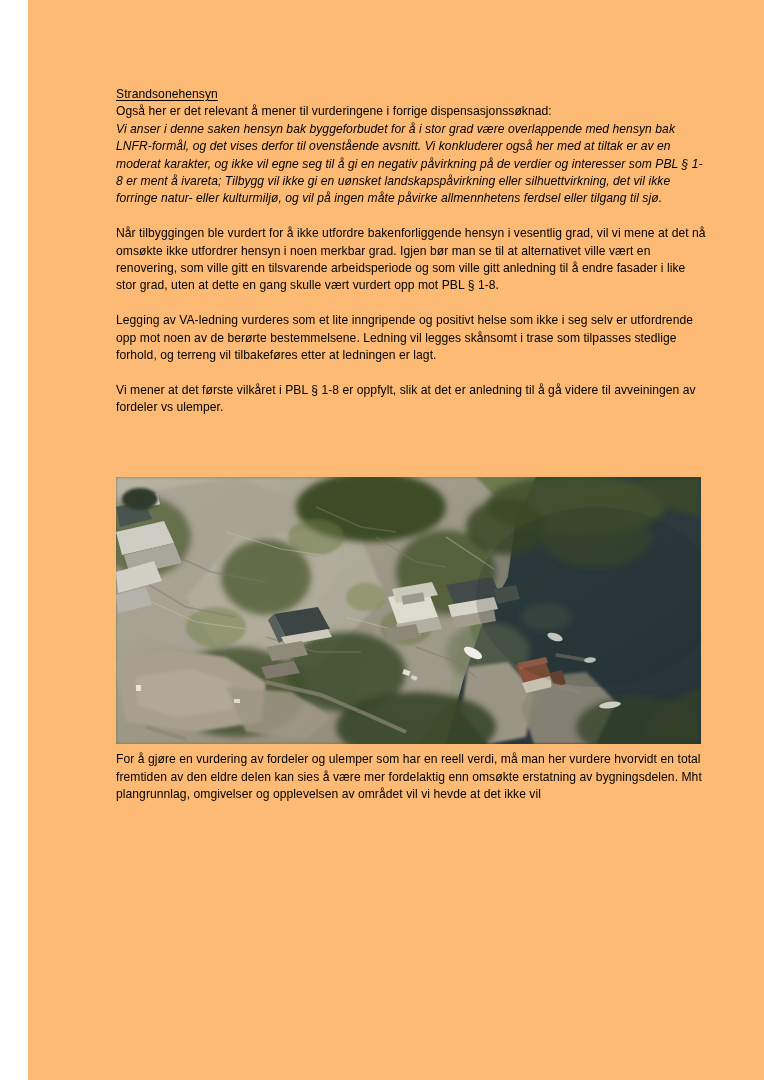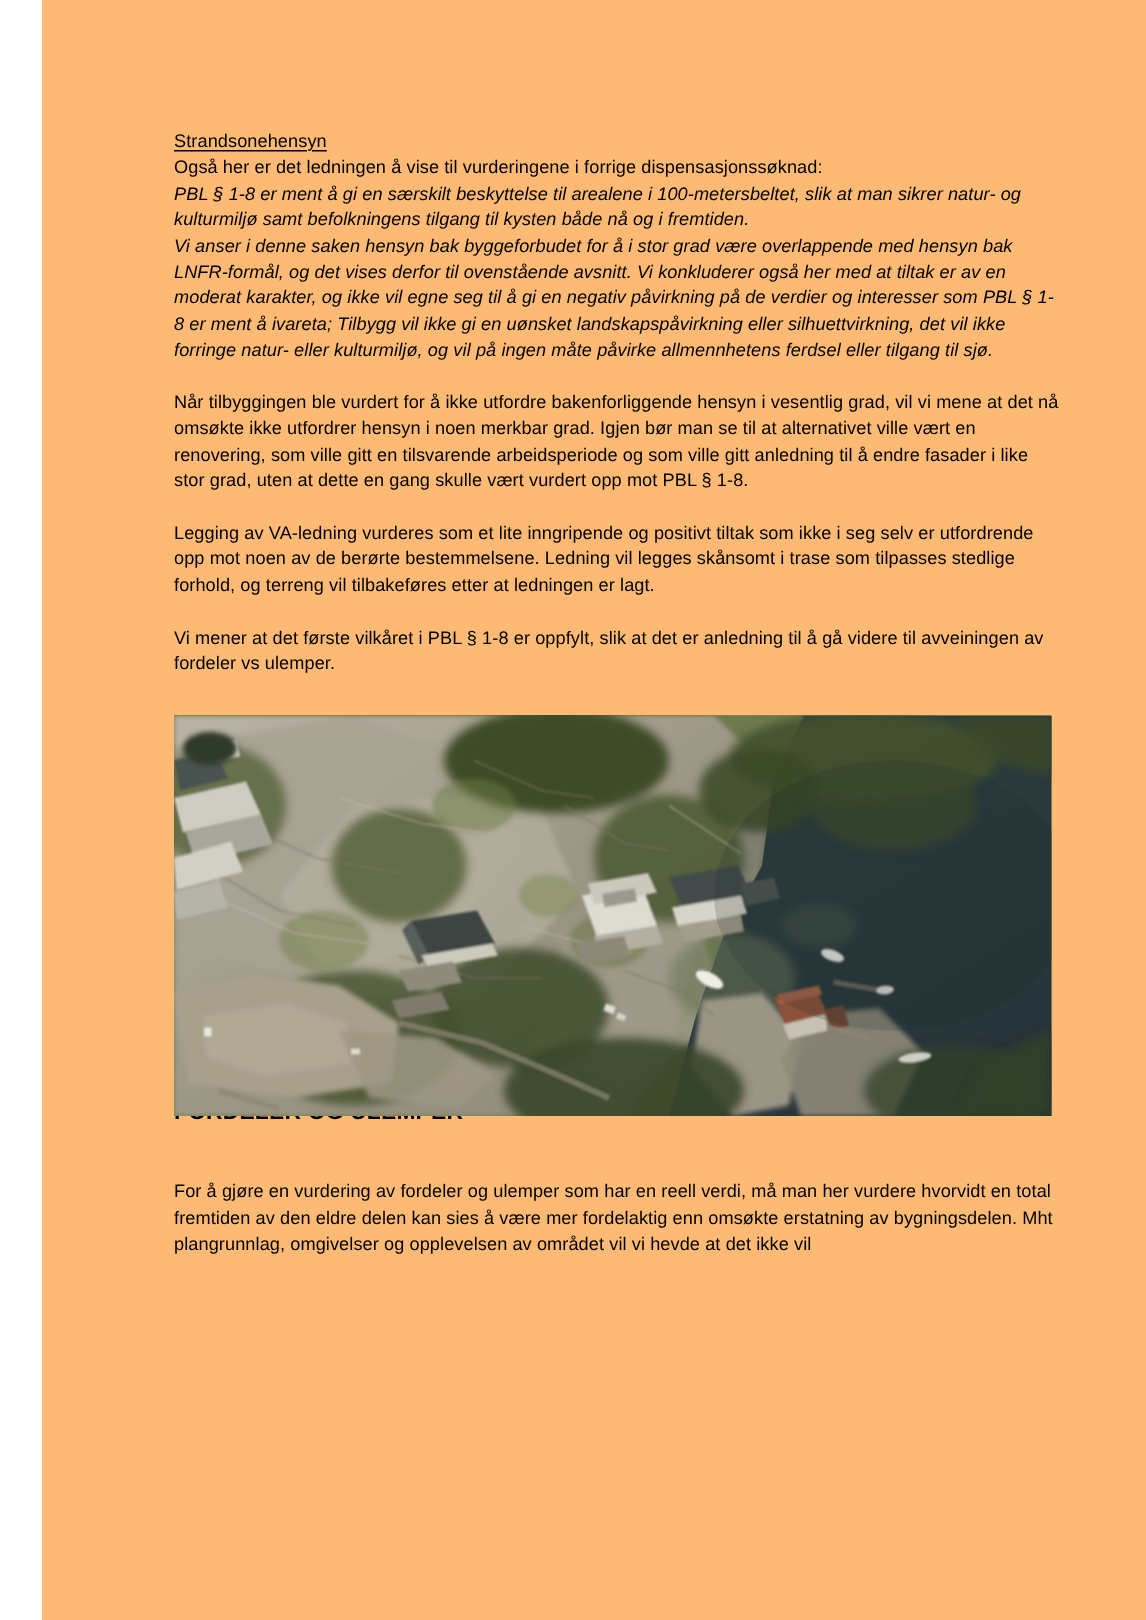--- a/index.html
+++ b/index.html
@@ -84,33 +84,32 @@
 </style>
 </head>
 <body>
 
 <div class="page">
 
   <div class="content">
 
     <p class="underline-head">Strandsonehensyn</p>
 
-    <p>Også her er det ledningen å vise til vurderingene i forrige dispensasjonssøknad:</p>
-
-    <p class="italic">PBL § 1-8 er ment å gi en særskilt beskyttelse til arealene i 100-metersbeltet, slik at man sikrer natur- og kulturmiljø samt befolkningens tilgang til kysten både nå og i fremtiden.</p>
+    <p>Også her er det relevant å mener til vurderingene i forrige dispensasjonssøknad:</p>
+
 
     <p class="italic">Vi anser i denne saken hensyn bak byggeforbudet for å i stor grad være overlappende med hensyn bak LNFR-formål, og det vises derfor til ovenstående avsnitt. Vi konkluderer også her med at tiltak er av en moderat karakter, og ikke vil egne seg til å gi en negativ påvirkning på de verdier og interesser som PBL § 1-8 er ment å ivareta; Tilbygg vil ikke gi en uønsket landskapspåvirkning eller silhuettvirkning, det vil ikke forringe natur- eller kulturmiljø, og vil på ingen måte påvirke allmennhetens ferdsel eller tilgang til sjø.</p>
 
     <div class="gap"></div>
 
     <p>Når tilbyggingen ble vurdert for å ikke utfordre bakenforliggende hensyn i vesentlig grad, vil vi mene at det nå omsøkte ikke utfordrer hensyn i noen merkbar grad. Igjen bør man se til at alternativet ville vært en renovering, som ville gitt en tilsvarende arbeidsperiode og som ville gitt anledning til å endre fasader i like stor grad, uten at dette en gang skulle vært vurdert opp mot PBL § 1-8.</p>
 
     <div class="gap"></div>
 
-    <p>Legging av VA-ledning vurderes som et lite inngripende og positivt tiltak som ikke i seg selv er utfordrende opp mot noen av de berørte bestemmelsene. Ledning vil legges skånsomt i trase som tilpasses stedlige forhold, og terreng vil tilbakeføres etter at ledningen er lagt.</p>
+    <p>Legging av VA-ledning vurderes som et lite inngripende og positivt helse som ikke i seg selv er utfordrende opp mot noen av de berørte bestemmelsene. Ledning vil legges skånsomt i trase som tilpasses stedlige forhold, og terreng vil tilbakeføres etter at ledningen er lagt.</p>
 
     <div class="gap"></div>
 
     <p>Vi mener at det første vilkåret i PBL § 1-8 er oppfylt, slik at det er anledning til å gå videre til avveiningen av fordeler vs ulemper.</p>
 
     <div class="spacer-after-photo"></div>
 
     <div class="gap-small"></div>
 
     <h2 class="section-title">FORDELER OG ULEMPER</h2>

